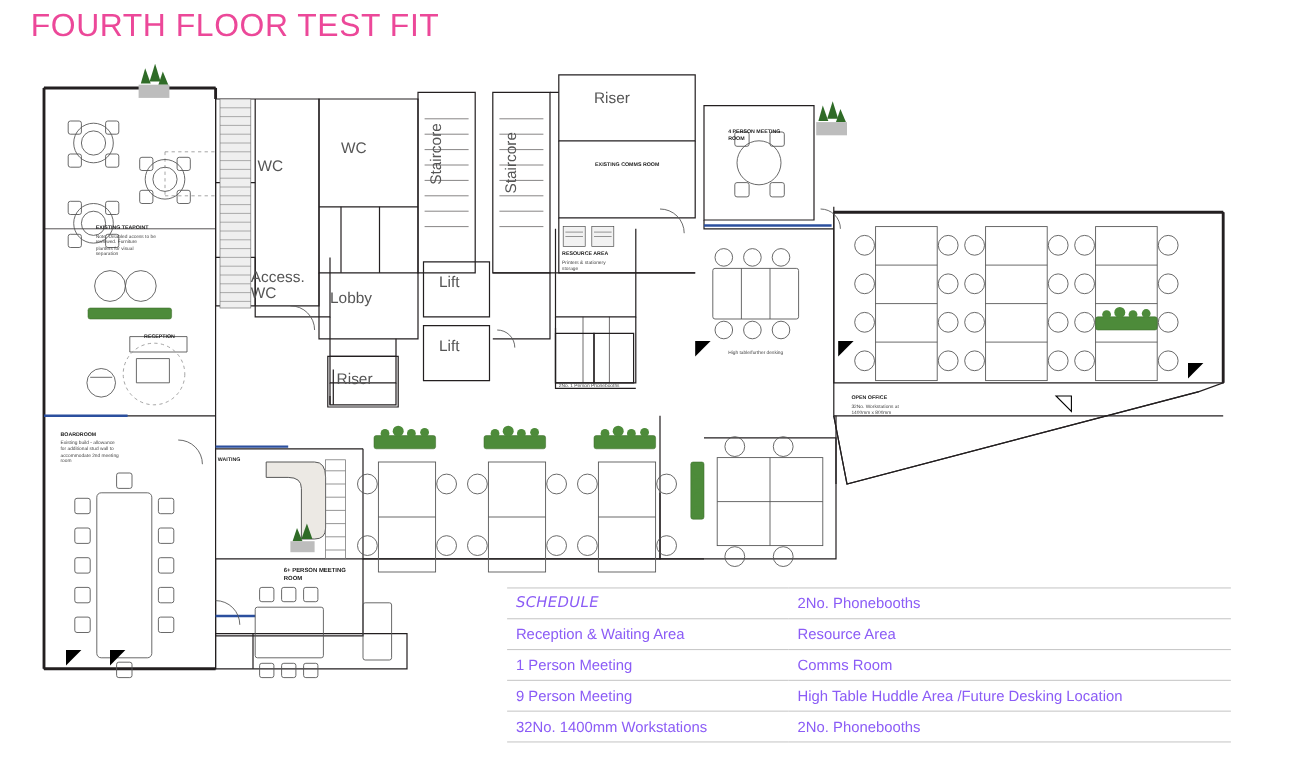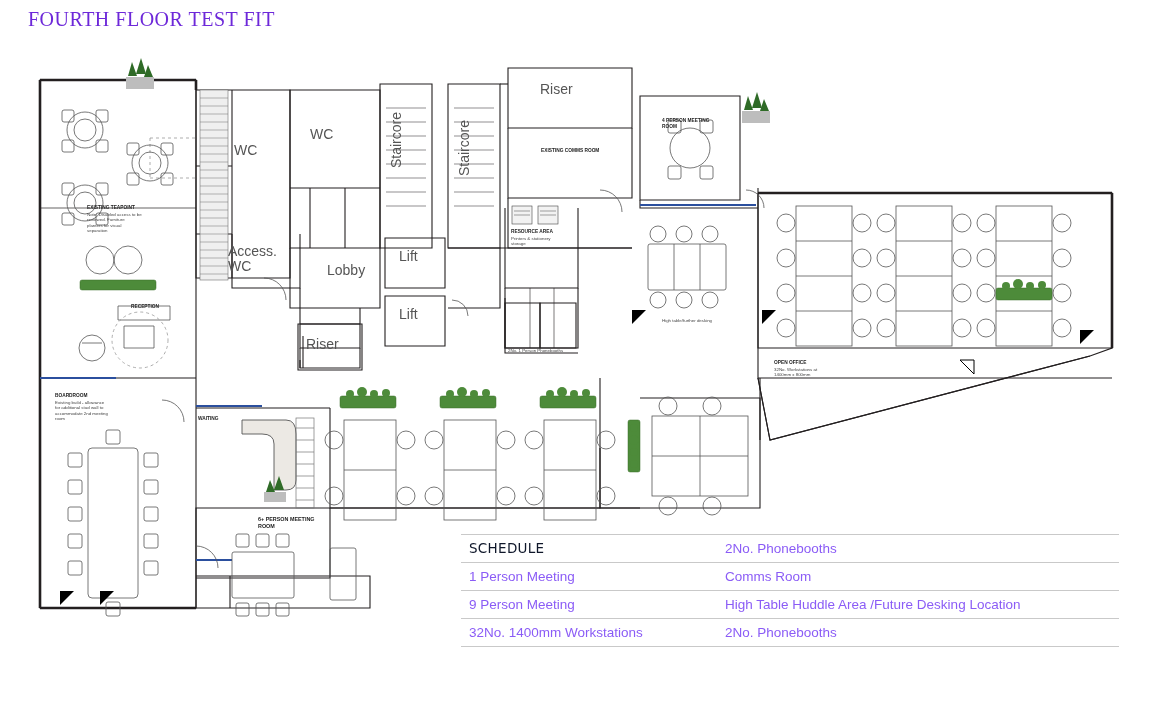--- a/index.html
+++ b/index.html
@@ -1,29 +1,29 @@
 <!DOCTYPE html>
 <html><head>
 <meta charset="utf-8">
 <style>
   html,body{margin:0;padding:0;background:#ffffff;}
   body{width:1173px;height:711px;position:relative;font-family:"Liberation Sans",sans-serif;color:#231f20;overflow:hidden;}
-  #page-title{position:absolute;left:28px;top:8px;font-size:20px;letter-spacing:.5px;color:#6d28d9;font-weight:400;font-family:Liberation Serif, serif;}
+  #page-title{position:absolute;left:28px;top:8px;font-size:29px;letter-spacing:.5px;color:#ec4899;font-weight:400;font-family:Liberation Sans, sans-serif;}
   #plan{position:absolute;left:0;top:48px;width:1173px;height:620px;}
   .lbl{position:absolute;font-family:"Liberation Sans",sans-serif;color:#3b3b3b;white-space:pre;}
   .room-lbl{font-size:14px;color:#555;}
   .tiny{font-size:4.4px;line-height:5.4px;color:#444;}
   .tiny-b{font-size:4.8px;line-height:5.6px;color:#222;font-weight:bold;}
   .small-b{font-size:5.4px;line-height:6.4px;color:#222;font-weight:bold;}
   
   #schedule{position:absolute;left:461px;top:534px;width:658px;border-collapse:collapse;}
   #schedule td{border-bottom:1px solid #c9c9c9;font-size:13.5px;padding:5px 8px 6px 8px;color:#8b5cf6;vertical-align:middle;height:16px;}
   #schedule tr:first-child td{border-top:1px solid #c9c9c9;}
   #schedule td.col1{width:240px;}
-  #schedule td.hd{color:#0f172a;font-family:"DejaVu Sans",sans-serif;letter-spacing:.3px;}
+  #schedule td.hd{color:#8b5cf6;font-family:"DejaVu Sans",sans-serif;letter-spacing:.3px;font-style:italic;}
 </style>
 </head>
 <body>
 
 <div id="page-title">FOURTH FLOOR TEST FIT</div>
 
 <div id="plan">
   <svg width="1173" height="620" viewBox="0 0 1173 620">
     <g fill="none" stroke="#231f20" stroke-width="1.1">
 
@@ -343,21 +343,21 @@
     <g stroke="#444" stroke-width="0.5">
       <path d="M514,163 L530,163 M514,167 L530,167 M540,163 L556,163 M540,167 L556,167"></path>
     </g>
   </svg>
 
   
   <div class="lbl room-lbl" style="left:234px;top:94px;">WC</div>
   <div class="lbl room-lbl" style="left:310px;top:78px;">WC</div>
   <div class="lbl room-lbl" style="left:228px;top:196px;line-height:15px;">Access.
 WC</div>
-  <div class="lbl room-lbl" style="left:327px;top:214px;">Lobby</div>
+  <div class="lbl room-lbl" style="left:300px;top:214px;">Lobby</div>
   <div class="lbl room-lbl" style="left:388px;top:120px;transform:rotate(-90deg);transform-origin:left top;">Staircore</div>
   <div class="lbl room-lbl" style="left:456px;top:128px;transform:rotate(-90deg);transform-origin:left top;">Staircore</div>
   <div class="lbl room-lbl" style="left:399px;top:200px;">Lift</div>
   <div class="lbl room-lbl" style="left:399px;top:258px;">Lift</div>
   <div class="lbl room-lbl" style="left:306px;top:288px;">Riser</div>
   <div class="lbl room-lbl" style="left:540px;top:33px;">Riser</div>
 
   <div class="lbl tiny-b" style="left:541px;top:100px;">EXISTING COMMS ROOM</div>
   <div class="lbl tiny-b" style="left:662px;top:70px;line-height:6px;">4 PERSON MEETING
 ROOM</div>
@@ -385,20 +385,24 @@
   <div class="lbl tiny-b" style="left:774px;top:312px;">OPEN OFFICE</div>
   <div class="lbl tiny" style="left:774px;top:319px;">32No. Workstations at
 1400mm x 800mm</div>
 </div>
 
 <table id="schedule">
   <tbody>
     <tr>
       <td class="col1 hd">SCHEDULE</td>
       <td>2No. Phonebooths</td>
+    </tr>
+    <tr>
+      <td class="col1">Reception &amp; Waiting Area</td>
+      <td>Resource Area</td>
     </tr>
     <tr>
       <td class="col1">1 Person Meeting</td>
       <td>Comms Room</td>
     </tr>
     <tr>
       <td class="col1">9 Person Meeting</td>
       <td>High Table Huddle Area /Future Desking Location</td>
     </tr>
     <tr>

